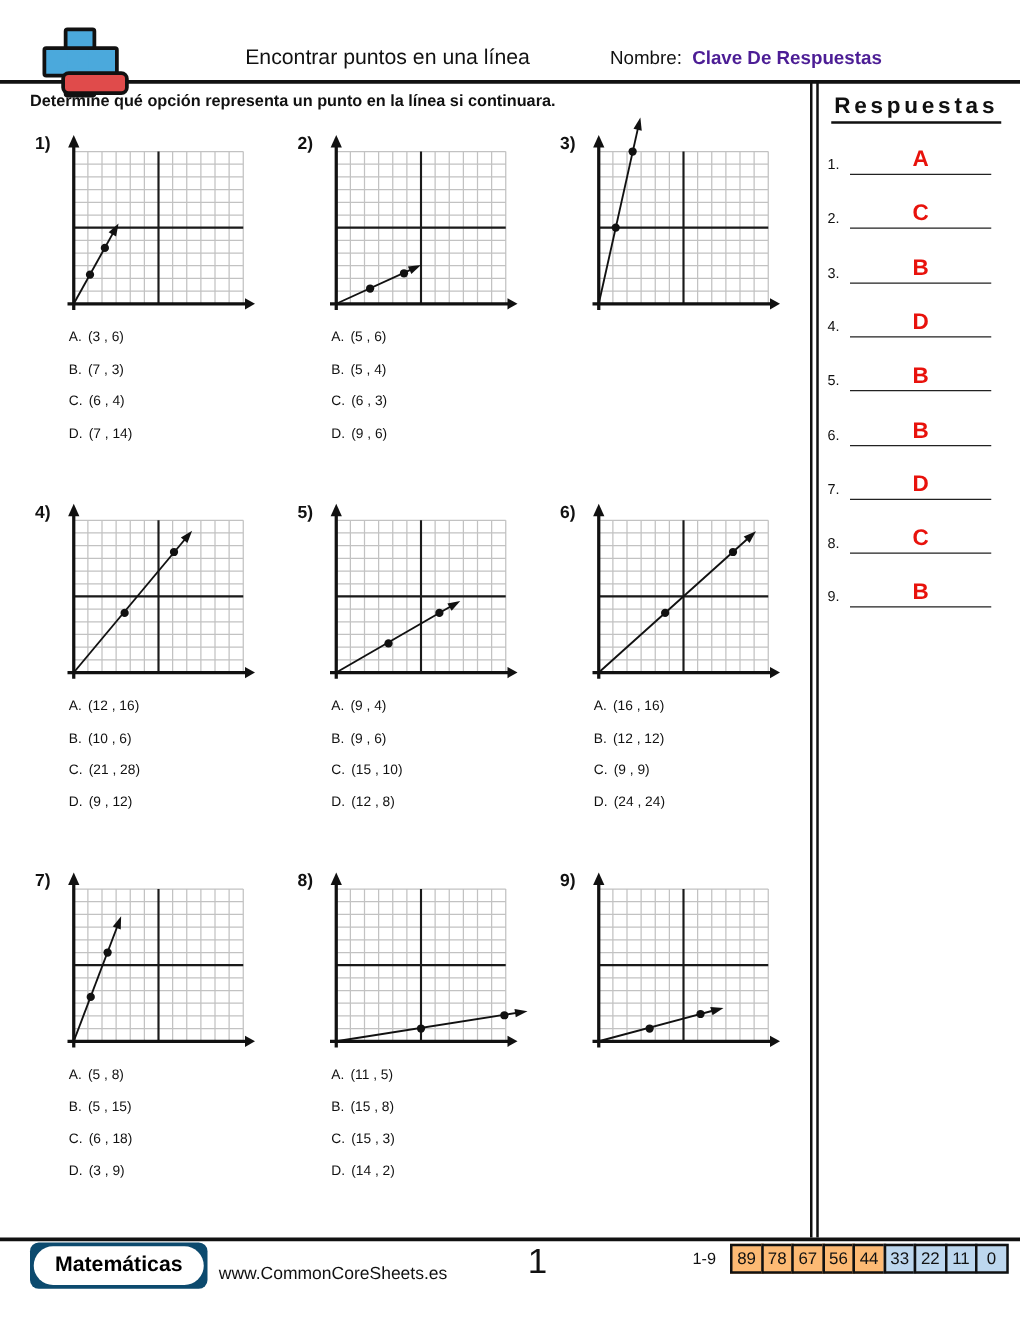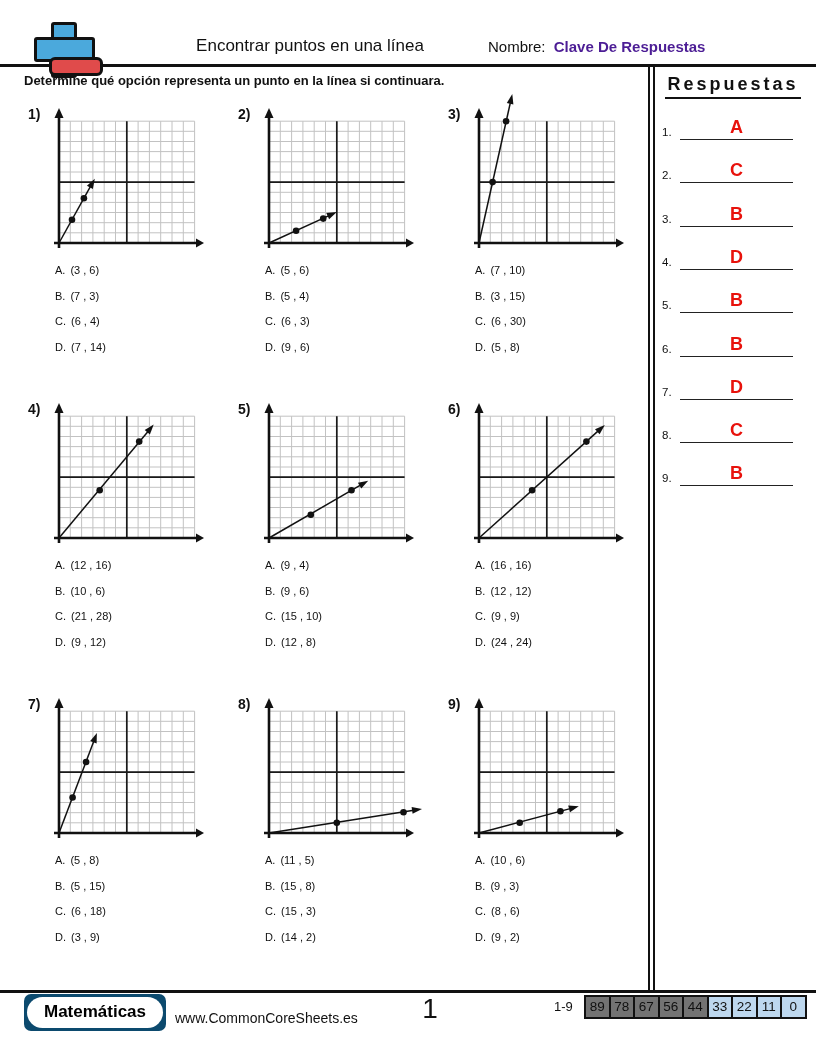--- a/index.html
+++ b/index.html
@@ -38,21 +38,21 @@
   
   .footer-rule{position:absolute;left:0;top:990px;width:816px;height:2.5px;background:#111;}
   .badge{position:absolute;left:24px;top:994px;width:142px;height:37px;background:#0c4a6e;border-radius:7px;}
   .badge .oval{position:absolute;left:3px;top:3px;right:3px;bottom:3px;background:#fff;
                border-radius:17px;text-align:center;font-size:17px;font-weight:bold;line-height:30px;color:#000;}
   .site{position:absolute;left:175px;top:1010px;font-size:14px;}
   .pageno{position:absolute;left:405px;top:993px;width:50px;text-align:center;font-size:28px;}
   .score-range{position:absolute;left:554px;top:999px;font-size:13px;}
   .score-table{position:absolute;left:584px;top:995px;display:flex;}
   .score-cell{width:22.5px;height:20px;border:2px solid #111;margin-left:-2px;text-align:center;
-              font-size:13.5px;line-height:20px;background:#737373;}
+              font-size:13.5px;line-height:20px;background:#fdba74;}
   .score-cell:first-child{margin-left:0;}
   .score-cell.shaded{background:#bdd7ee;}
 </style>
 </head>
 <body>
 
 <div class="page">
 
   <div class="logo">
     <div class="vbar"></div>
@@ -170,26 +170,20 @@
           <path d="M81.8 136V14.2M14 75.1H149.6" stroke="#1a1a1a" stroke-width="1.7" fill="none"></path>
           <path d="M14 141V9" stroke="#111" stroke-width="2.6" fill="none"></path>
           <path d="M9 136H152" stroke="#111" stroke-width="2.6" fill="none"></path>
           <polygon points="9.5,11 18.5,11 14,1" fill="#111"></polygon>
           <polygon points="151,131.5 151,140.5 159,136" fill="#111"></polygon>
           <path d="M14 136L46.2 -8.1" stroke="#111" stroke-width="1.5" fill="none"></path>
           <polygon points="47.3,-13.0 48.4,-2.5 41.8,-4.0" fill="#111"></polygon>
           <circle cx="27.6" cy="75.1" r="3.3" fill="#111"></circle>
           <circle cx="41.1" cy="14.2" r="3.3" fill="#111"></circle>
         </svg>
-        <div class="choices">
-          <div><span>A.</span><span class="coord">(7 , 10)</span></div>
-          <div><span>B.</span><span class="coord">(3 , 15)</span></div>
-          <div><span>C.</span><span class="coord">(6 , 30)</span></div>
-          <div><span>D.</span><span class="coord">(5 , 8)</span></div>
-        </div>
       </div>
       <div class="problem" style="left: 24px; top: 399px;">
         <div class="pnum">4)</div>
         <svg width="160" height="150" viewBox="0 0 160 150" style="overflow: visible;">
           <path d="M25.3 136V14.2M14 125.8H149.6M36.6 136V14.2M14 115.7H149.6M47.9 136V14.2M14 105.5H149.6M59.2 136V14.2M14 95.4H149.6M70.5 136V14.2M14 85.3H149.6M81.8 136V14.2M14 75.1H149.6M93.1 136V14.2M14 65.0H149.6M104.4 136V14.2M14 54.8H149.6M115.7 136V14.2M14 44.6H149.6M127.0 136V14.2M14 34.5H149.6M138.3 136V14.2M14 24.3H149.6M149.6 136V14.2M14 14.2H149.6" stroke="#c2c2c2" stroke-width="1" fill="none"></path>
           <path d="M81.8 136V14.2M14 75.1H149.6" stroke="#1a1a1a" stroke-width="1.7" fill="none"></path>
           <path d="M14 141V9" stroke="#111" stroke-width="2.6" fill="none"></path>
           <path d="M9 136H152" stroke="#111" stroke-width="2.6" fill="none"></path>
           <polygon points="9.5,11 18.5,11 14,1" fill="#111"></polygon>
           <polygon points="151,131.5 151,140.5 159,136" fill="#111"></polygon>
@@ -296,26 +290,20 @@
           <path d="M81.8 136V14.2M14 75.1H149.6" stroke="#1a1a1a" stroke-width="1.7" fill="none"></path>
           <path d="M14 141V9" stroke="#111" stroke-width="2.6" fill="none"></path>
           <path d="M9 136H152" stroke="#111" stroke-width="2.6" fill="none"></path>
           <polygon points="9.5,11 18.5,11 14,1" fill="#111"></polygon>
           <polygon points="151,131.5 151,140.5 159,136" fill="#111"></polygon>
           <path d="M14 136L108.9 110.6" stroke="#111" stroke-width="1.5" fill="none"></path>
           <polygon points="113.8,109.3 105.0,115.2 103.2,108.6" fill="#111"></polygon>
           <circle cx="54.7" cy="125.8" r="3.3" fill="#111"></circle>
           <circle cx="95.4" cy="114.2" r="3.3" fill="#111"></circle>
         </svg>
-        <div class="choices">
-          <div><span>A.</span><span class="coord">(10 , 6)</span></div>
-          <div><span>B.</span><span class="coord">(9 , 3)</span></div>
-          <div><span>C.</span><span class="coord">(8 , 6)</span></div>
-          <div><span>D.</span><span class="coord">(9 , 2)</span></div>
-        </div>
       </div>
     </div>
 
   <div class="footer-rule"></div>
   <div class="badge">
     <div class="oval">Matemáticas</div>
   </div>
   <div class="site">www.CommonCoreSheets.es</div>
   <div class="pageno">1</div>
   <div class="score-range">1-9</div>

